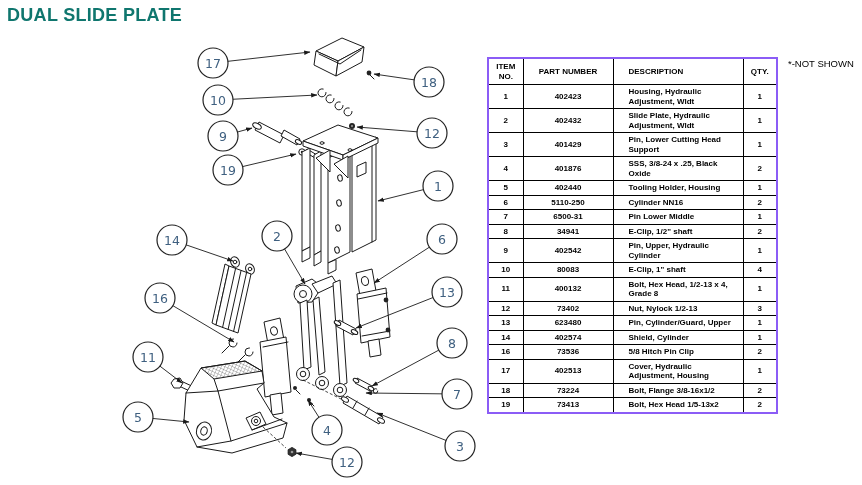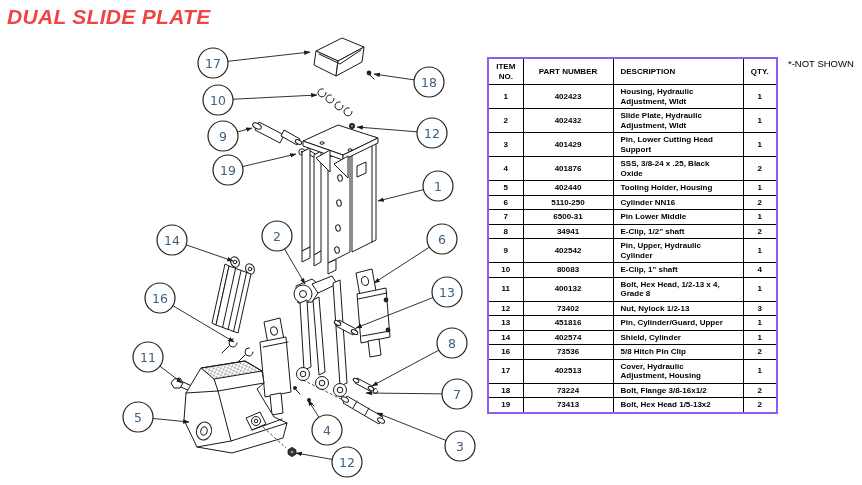--- a/index.html
+++ b/index.html
@@ -1,25 +1,25 @@
 <!DOCTYPE html>
 <html><head>
 <meta charset="utf-8">
 <style>
   *{box-sizing:border-box;}
   html,body{margin:0;padding:0;}
   body{width:862px;height:485px;position:relative;background:#fff;font-family:"Liberation Sans",sans-serif;overflow:hidden;}
-  .title{position:absolute;left:7px;top:5px;font-size:21px;font-weight:bold;letter-spacing:.3px;color:#ef4444;font-style:italic;}
+  .title{position:absolute;left:7px;top:5px;font-size:18px;font-weight:bold;letter-spacing:.3px;color:#0f766e;}
   .not-shown{position:absolute;left:788px;top:58px;font-size:9.5px;font-weight:normal;color:#000;}
   .diagram-svg{position:absolute;left:0;top:0;}
   .parts-table-wrap{position:absolute;left:487px;top:57px;}
   table.parts{border-collapse:collapse;table-layout:fixed;width:289px;border:2px solid #8b5cf6;color:#000;}
   table.parts th,table.parts td{border:1px solid #000;font-size:8px;font-weight:bold;line-height:9.5px;padding:2px 2px;white-space:pre-line;text-align:center;vertical-align:middle;}
   table.parts th{padding:3px 1px;}
-  table.parts th.h-desc,table.parts td.col-desc{text-align:left;padding-left:7px;}
+  table.parts th.h-desc,table.parts td.col-desc{text-align:left;padding-left:15px;}
   
   .ol{fill:#fff;stroke:#1a1a1a;stroke-width:1;stroke-linejoin:round;}
   .ln{fill:none;stroke:#1a1a1a;stroke-width:1;stroke-linejoin:round;stroke-linecap:round;}
   .dk{fill:#222;stroke:none;}
   .dash{stroke:#1a1a1a;stroke-width:.8;stroke-dasharray:3 2;fill:none;}
   .leader{stroke:#1a1a1a;stroke-width:.9;fill:none;}
   .balloon{fill:#fff;stroke:#222;stroke-width:1.2;}
   .balloon-num{font-family:"DejaVu Sans",sans-serif;font-size:12.5px;fill:#3f6080;text-anchor:middle;}
   .hatch{fill:url(#grid);stroke:#1a1a1a;stroke-width:1;stroke-linejoin:round;}
 </style>
@@ -394,21 +394,21 @@
           <td>1</td>
         </tr>
         <tr>
           <td>12</td>
           <td>73402</td>
           <td class="col-desc">Nut, Nylock 1/2-13</td>
           <td>3</td>
         </tr>
         <tr>
           <td>13</td>
-          <td>451816</td>
+          <td>623480</td>
           <td class="col-desc">Pin, Cylinder/Guard, Upper</td>
           <td>1</td>
         </tr>
         <tr>
           <td>14</td>
           <td>402574</td>
           <td class="col-desc">Shield, Cylinder</td>
           <td>1</td>
         </tr>
         <tr>

